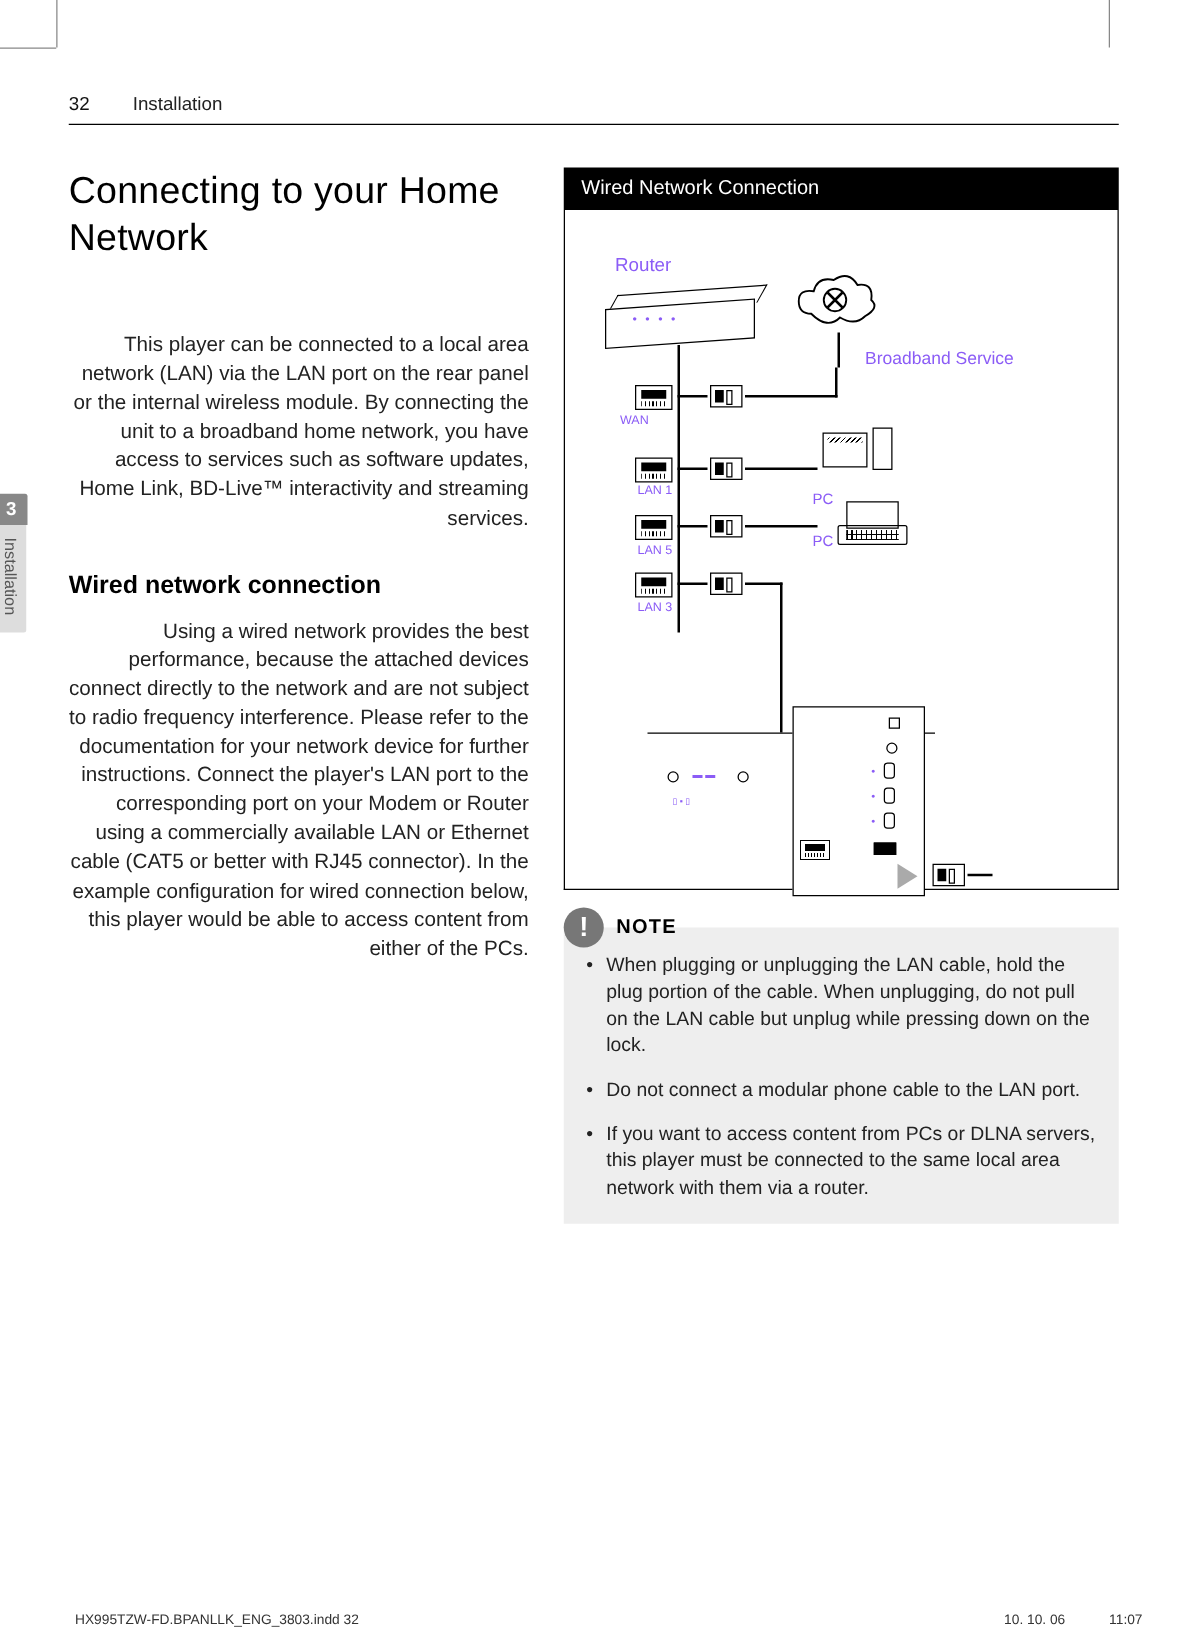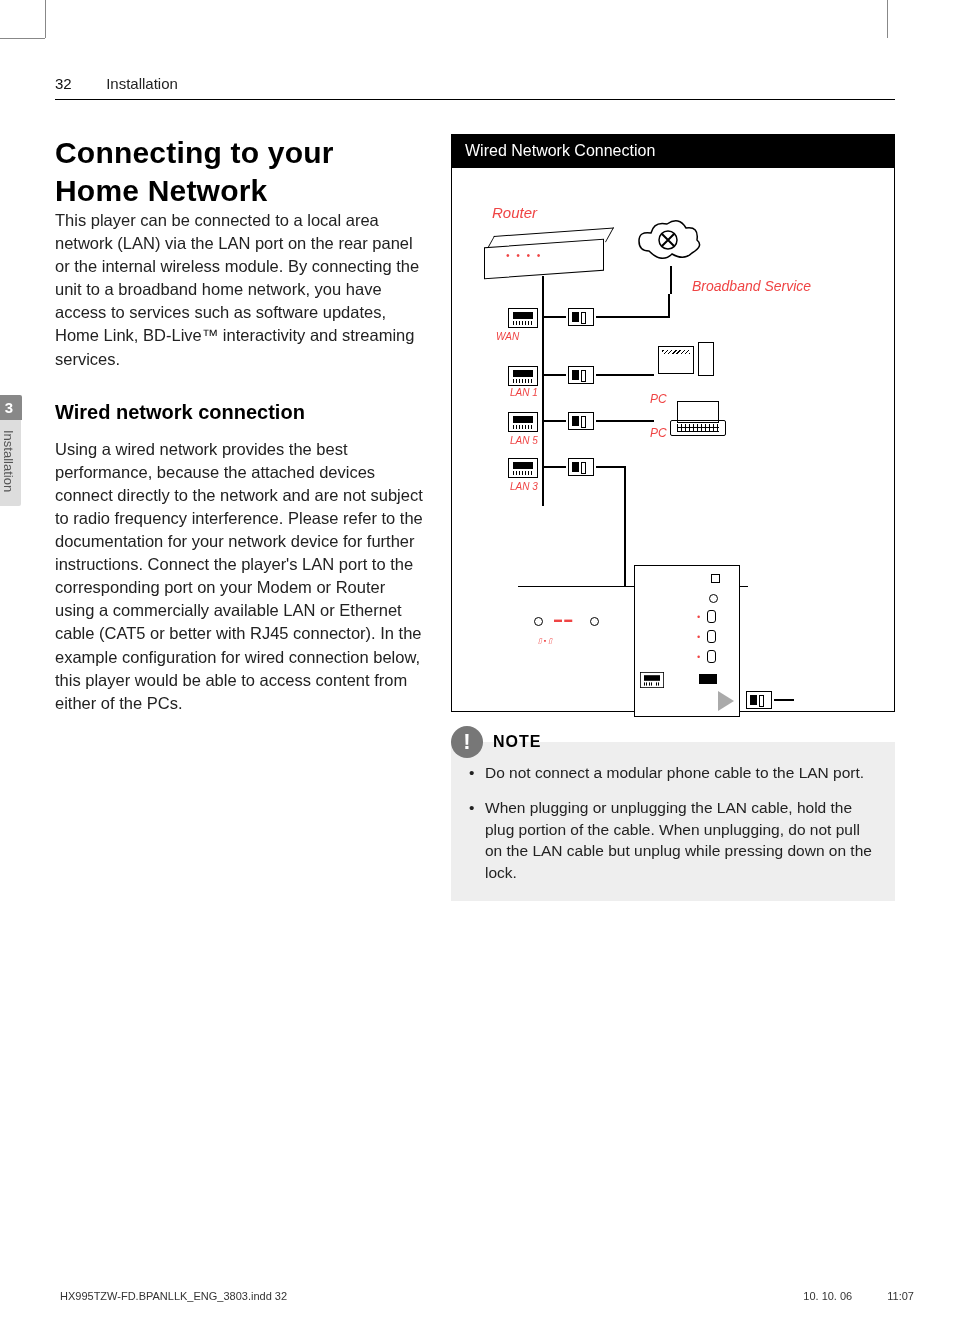--- a/index.html
+++ b/index.html
@@ -25,24 +25,24 @@
     padding-bottom: 6px;
     margin-bottom: 34px;
   }
   .header-pagenum { display:inline-block; font-size:15px; margin-right:30px; color:#111;}
   .header-section { display:inline-block; font-size:15px; color:#222;}
 
   .columns { display:flex; gap:28px; }
   .col-left { flex: 0 0 368px; }
   .col-right { flex: 1; }
 
-  h1 { font-size: 30px; font-weight: 700; line-height: 1.25; letter-spacing: .2px;}
+  h1 { font-size: 30px; font-weight: 400; line-height: 1.25; margin-bottom: 56px; letter-spacing: .2px;}
   h2 { font-size: 20px; font-weight: 700; margin-bottom: 14px; }
 
-  .body-text { font-size: 16.5px; line-height: 1.4; color:#222; margin-bottom: 30px; font-weight:300;}
+  .body-text { font-size: 16.5px; line-height: 1.4; color:#222; margin-bottom: 30px; font-weight:300;text-align:right;}
 
   
   .sidetab {
     position:absolute;
     left: -4px; top: 395px;
     width: 26px;
     text-align:center;
   }
   .sidetab-num {
     background:#888; color:#fff;
@@ -62,22 +62,21 @@
   .diagram-title {
     background:#000; color:#fff;
     font-size:16px; padding:8px 14px;
   }
   .diagram-box {
     border:1.5px solid #000;
     border-top:none;
     height: 544px;
     position: relative;
     font-size:13px;
-    color:#ef4444;
-    font-style:italic;
+    color:#8b5cf6;
   }
   .dlabel { position:absolute; font-size:15px; }
   .dlabel.small { font-size:10px; }
   .dlabel.mid { font-size:14px; text-align:center; line-height:1.2;}
 
   .router-box {
     position:absolute; left:32px; top:75px;
     width:120px; height:32px;
     border:1.5px solid #000;
     background:#fff;
@@ -284,22 +283,23 @@
           <div class="cableline" style="left:256px;top:112px;width:20px"></div>
         </div>
       </div>
 
       <div class="note-head">
         <div class="note-icon">!</div>
         <div class="note-title">NOTE</div>
       </div>
       <div class="note-body">
         <ul>
+          <li>When plugging or unplugging the LAN cable, hold the plug portion of the cable. When unplugging, do not pull on the LAN cable but unplug while pressing down on the lock.</li>
           <li>Do not connect a modular phone cable to the LAN port.</li>
-          <li>When plugging or unplugging the LAN cable, hold the plug portion of the cable. When unplugging, do not pull on the LAN cable but unplug while pressing down on the lock.</li>
+          <li>If you want to access content from PCs or DLNA servers, this player must be connected to the same local area network with them via a router.</li>
         </ul>
       </div>
     </div>
   </div>
 </div>
 
 <div class="footer">
   <span>HX995TZW-FD.BPANLLK_ENG_3803.indd   32</span>
   <span class="right">
     <span>10. 10. 06</span>

